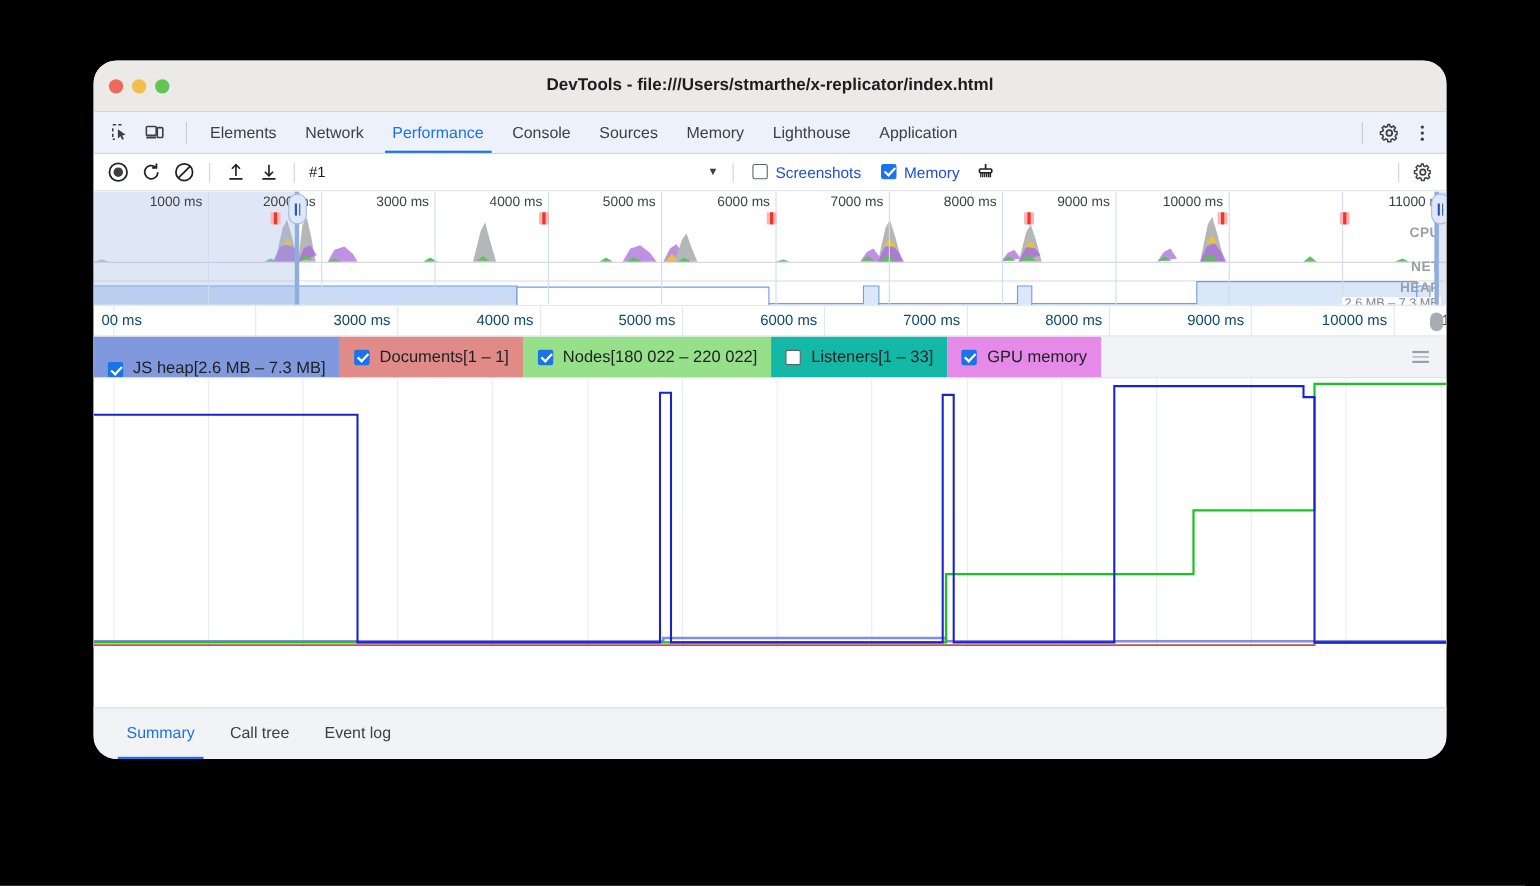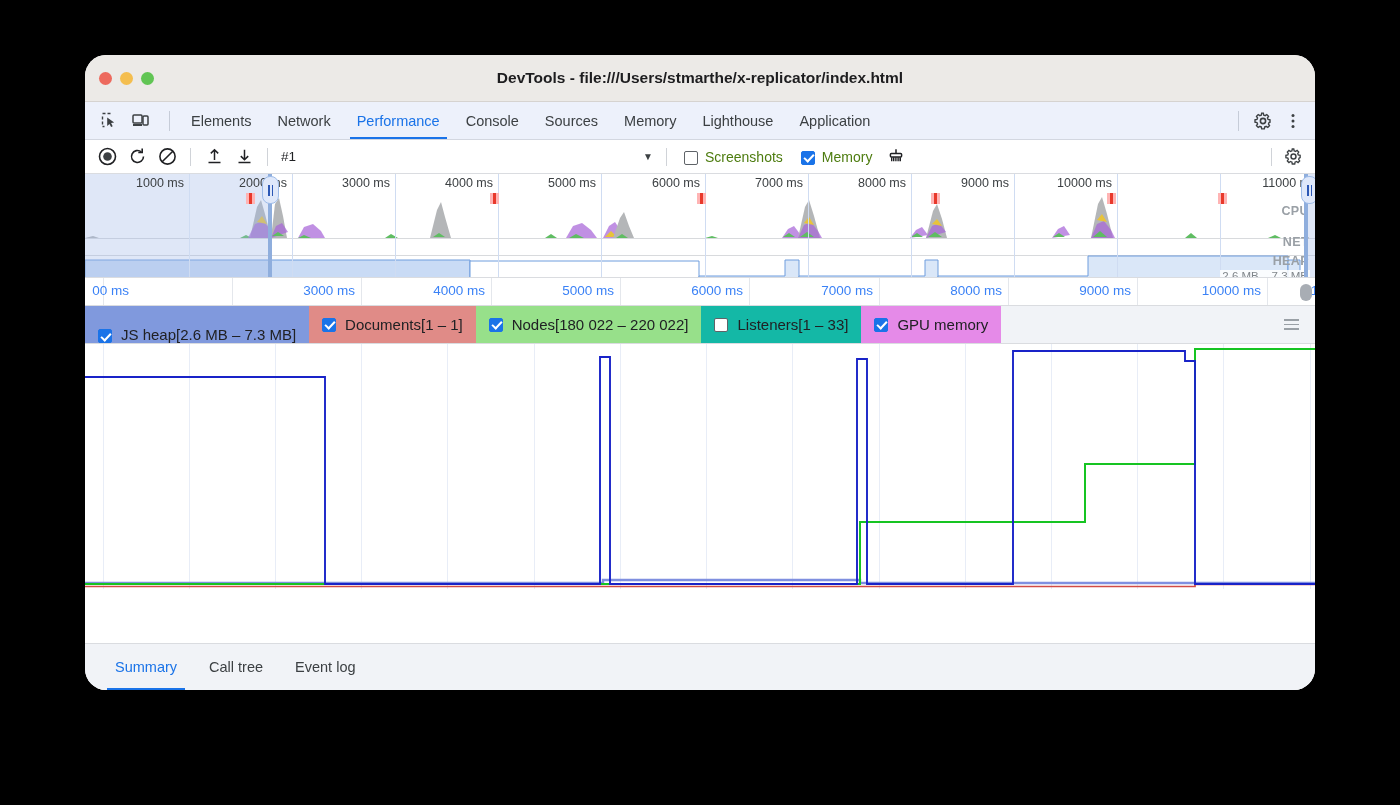--- a/index.html
+++ b/index.html
@@ -73,22 +73,22 @@
     justify-content: center; cursor: pointer;
   }
   .sep { width: 1px; height: 18px; background: #d0d3d8; margin: 0 7px; }
   .selwrap {
     display: flex; align-items: center; flex: 0 0 380px;
     height: 24px; padding: 0 4px; cursor: pointer;
   }
   .selwrap .selval { font-size: 13.5px; color: #202124; }
   .selwrap .caret { margin-left: auto; font-size: 10px; color: #3c4043; }
   .cbx {
-    display: flex; align-items: flex-end; gap: 7px;
-    font-size: 14px; color: #4d7c0f; cursor: pointer; padding: 0 8px;
+    display: flex; align-items: flex-start; gap: 7px;
+    font-size: 14px; color: #1d4ed8; cursor: pointer; padding: 0 8px;
   }
   .box {
     width: 14px; height: 14px; border: 1.6px solid #5f6368;
     border-radius: 2px; background: #fff; position: relative; flex: none;
   }
   .box.on { background: #1a73e8; border-color: #1a73e8; }
   .box.on::after {
     content: ""; position: absolute; left: 4px; top: 0.5px;
     width: 4px; height: 8px; border: solid #fff;
     border-width: 0 2px 2px 0; transform: rotate(43deg);
@@ -128,21 +128,21 @@
   }
   .ov-grip span { width: 1.5px; height: 11px; background: #2b57b5; }
 
   
   .ruler {
     position: relative; height: 28px; background: #fff;
     border-bottom: 1px solid #dadce0; overflow: hidden;
   }
   .ruler .tickline { position: absolute; top: 0; bottom: 0; width: 1px; background: #e4e7ec; }
   .ruler .tl {
-    position: absolute; top: 5px; font-size: 13.5px; color: #3b82f6;
+    position: absolute; top: 5px; font-size: 13.5px; color: #0c4a6e;
     transform: translateX(-100%); padding-right: 6px; white-space: nowrap;
   }
   .ruler-thumb {
     position: absolute; right: 3px; top: 6px; width: 12px; height: 17px;
     border-radius: 6px; background: #a8adb4;
   }
 
   
   .legend {
     position: relative; height: 38px; display: flex;

